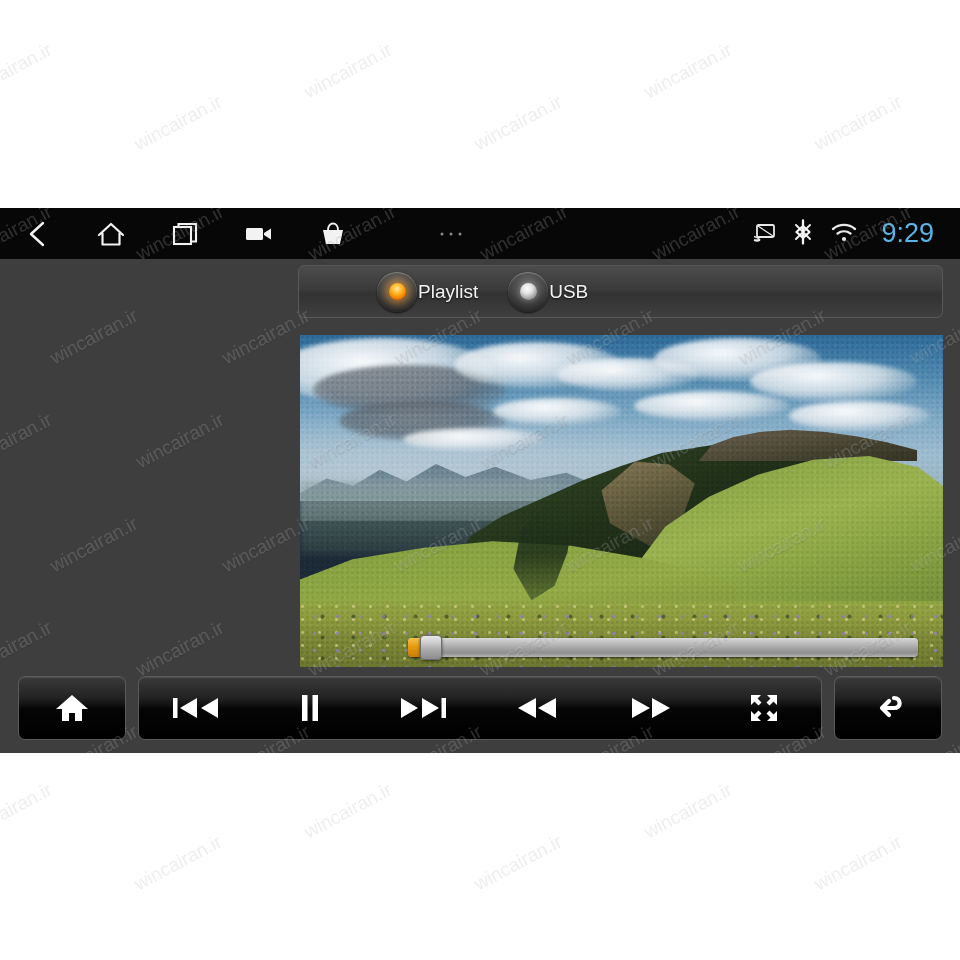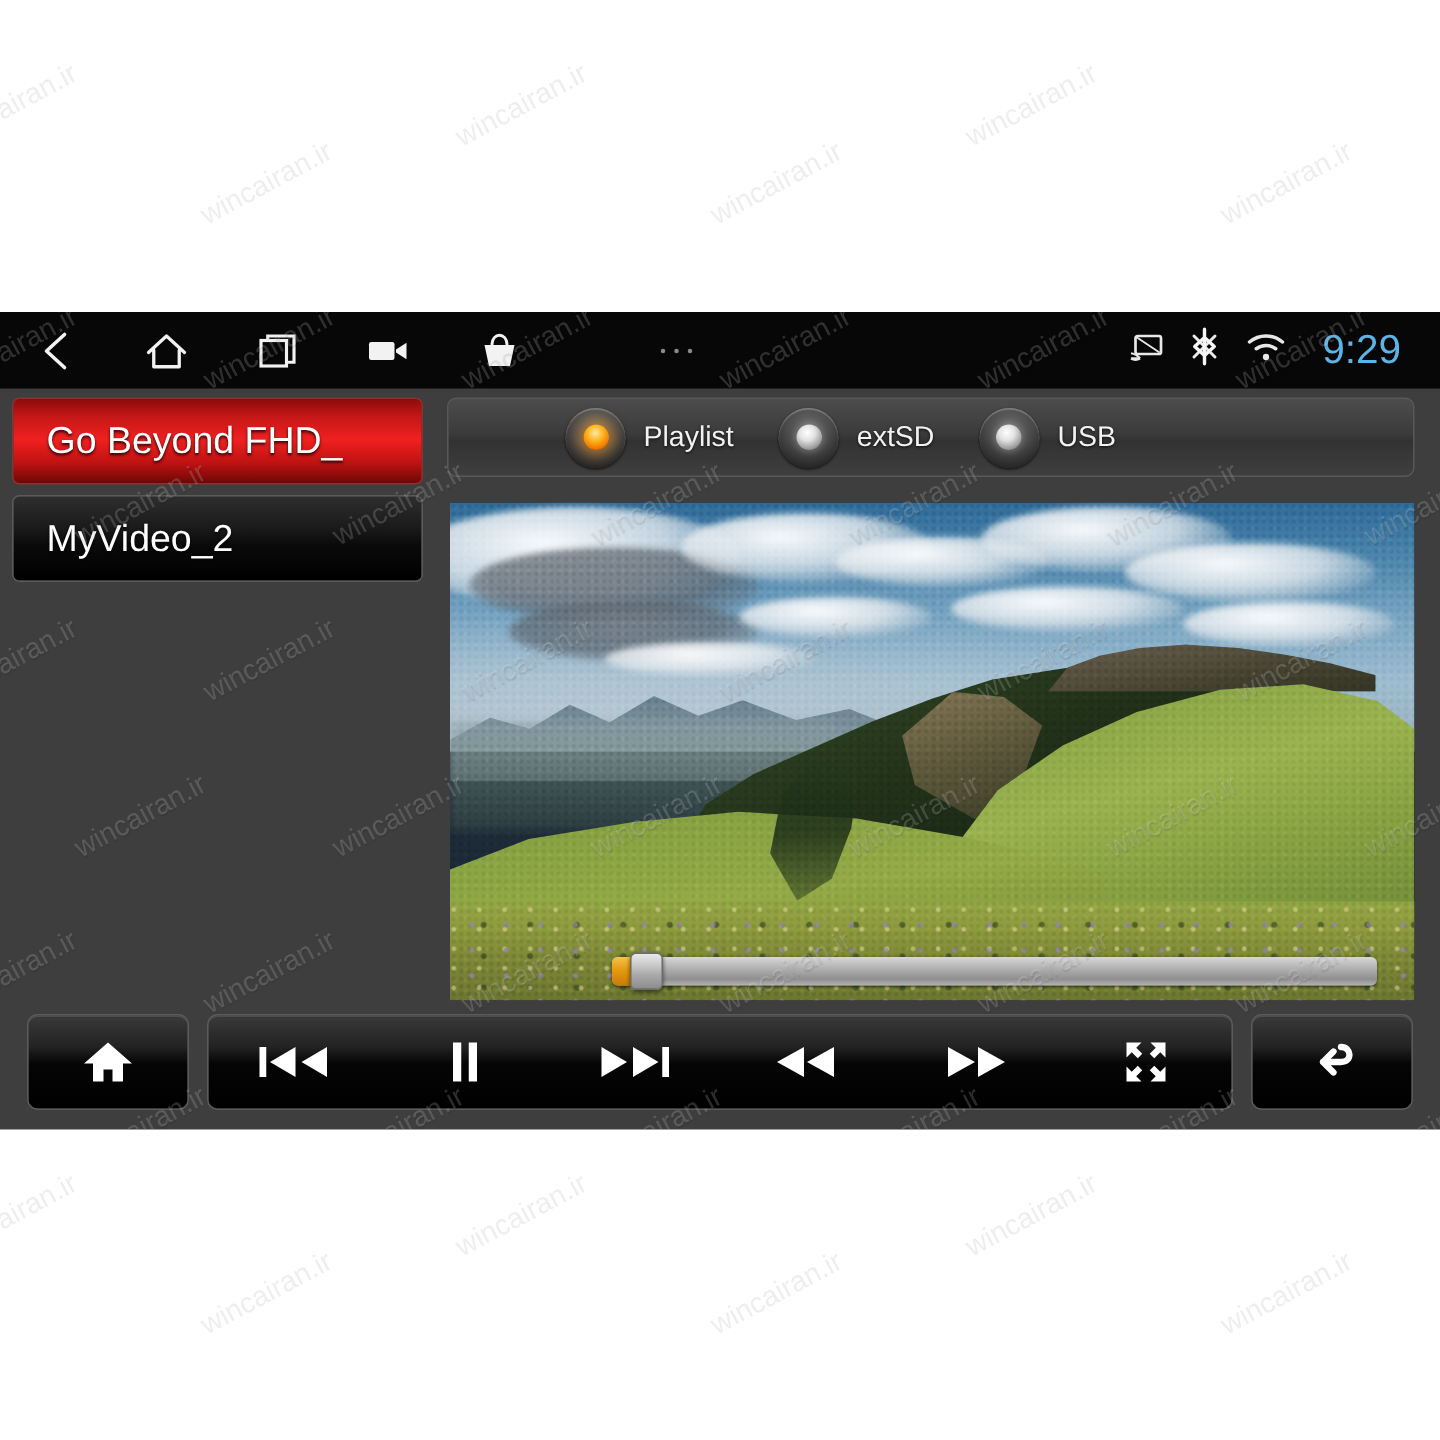--- a/index.html
+++ b/index.html
@@ -124,21 +124,21 @@
     background: radial-gradient(circle at 46% 34%,#ffe9a8 0%,#ffb21a 38%,#f07800 70%,#8a3c00 100%);
     box-shadow: 0 0 9px 3px rgba(255,150,20,0.55);
   }
   .led-dot.off {
     background: radial-gradient(circle at 42% 32%,#ffffff 0%,#e2e2e2 35%,#9c9c9c 70%,#4d4d4d 100%);
     box-shadow: 0 0 5px 1px rgba(230,230,230,0.25);
   }
   .src-label {
     color: #f2f2f2;
     font-size: 19px;
-    margin-left: 12px;
+    margin-left: 1px;
     text-shadow: 0 1px 2px rgba(0,0,0,0.8);
     white-space: nowrap;
   }
 
   
   #video-area {
     position: absolute;
     left: 300px; top: 127px;
     width: 643px; height: 332px;
     overflow: hidden;
@@ -420,44 +420,30 @@
           <svg width="28" height="22" viewBox="0 0 28 22">
             <path d="M3 8 A17 17 0 0 1 25 8" fill="none" stroke="#e8e8e8" stroke-width="2.3" stroke-linecap="round"></path>
             <path d="M7.5 12.5 A11 11 0 0 1 20.5 12.5" fill="none" stroke="#e8e8e8" stroke-width="2.3" stroke-linecap="round"></path>
             <circle cx="14" cy="18" r="2.1" fill="#e8e8e8"></circle>
           </svg>
         </span>
         <span id="clock">9:29</span>
       </div>
     </div>
 
-    <div id="playlist-panel">
-      <div class="pl-item selected">
-        <span>Go Beyond FHD_</span>
-      </div>
-      <div class="pl-item normal">
-        <span>MyVideo_2</span>
-      </div>
-    </div>
 
     <div id="source-bar">
 
       <div class="src-opt">
         <span class="led-ring">
           <span class="led-dot on"></span>
         </span>
         <span class="src-label">Playlist</span>
       </div>
 
-      <div class="src-opt">
-        <span class="led-ring">
-          <span class="led-dot off"></span>
-        </span>
-        <span class="src-label">extSD</span>
-      </div>
 
       <div class="src-opt">
         <span class="led-ring">
           <span class="led-dot off"></span>
         </span>
         <span class="src-label">USB</span>
       </div>
 
     </div>
 

